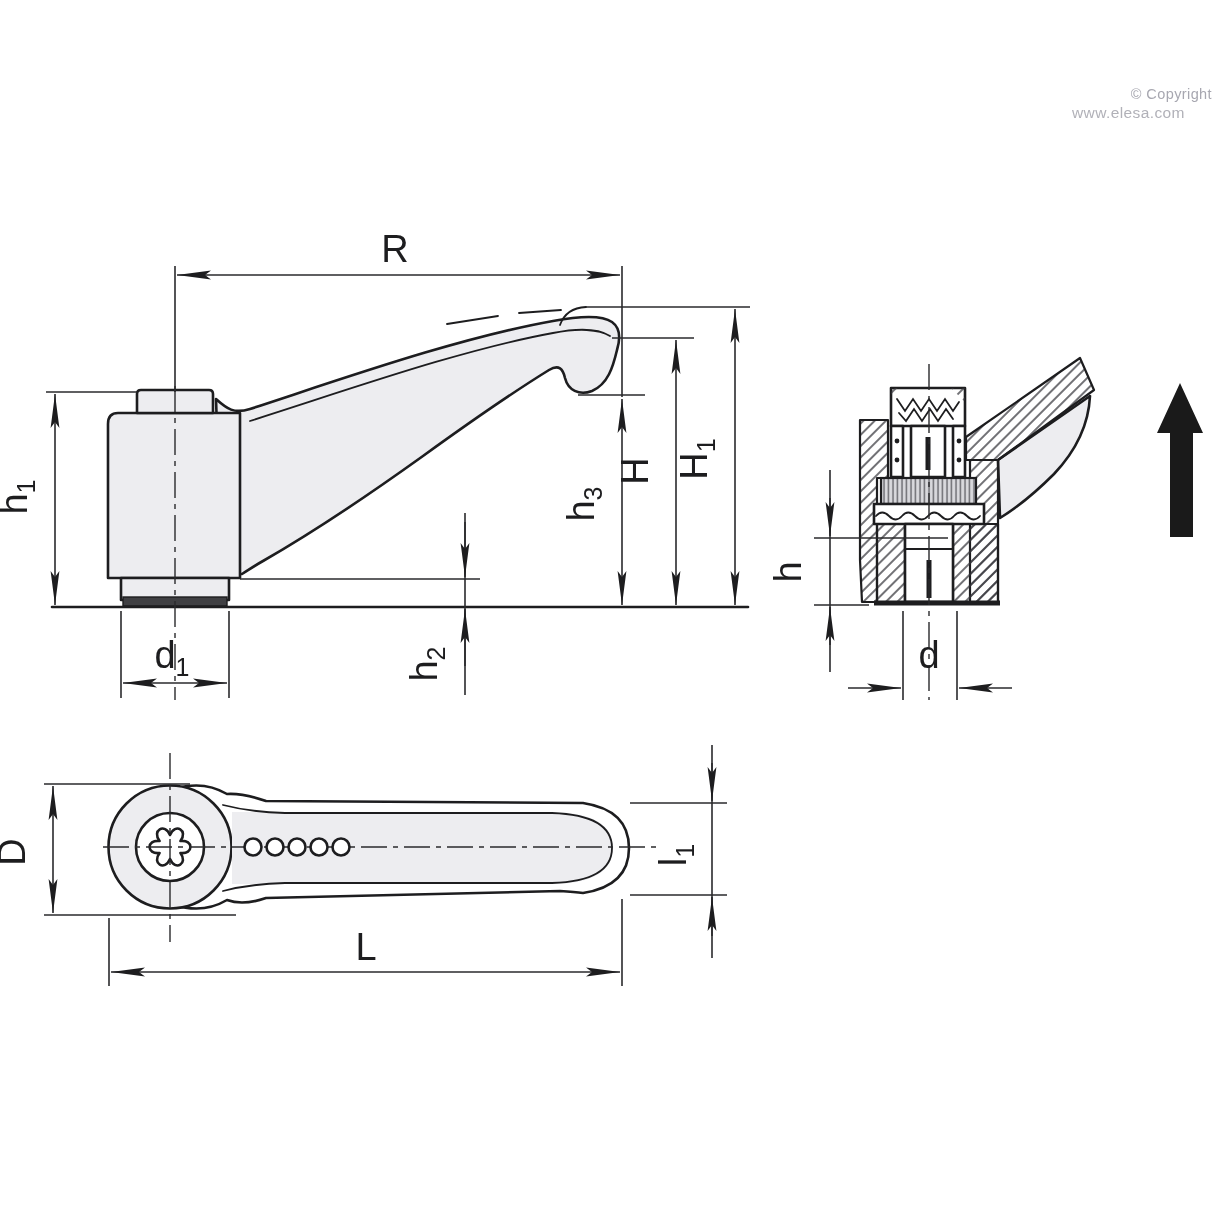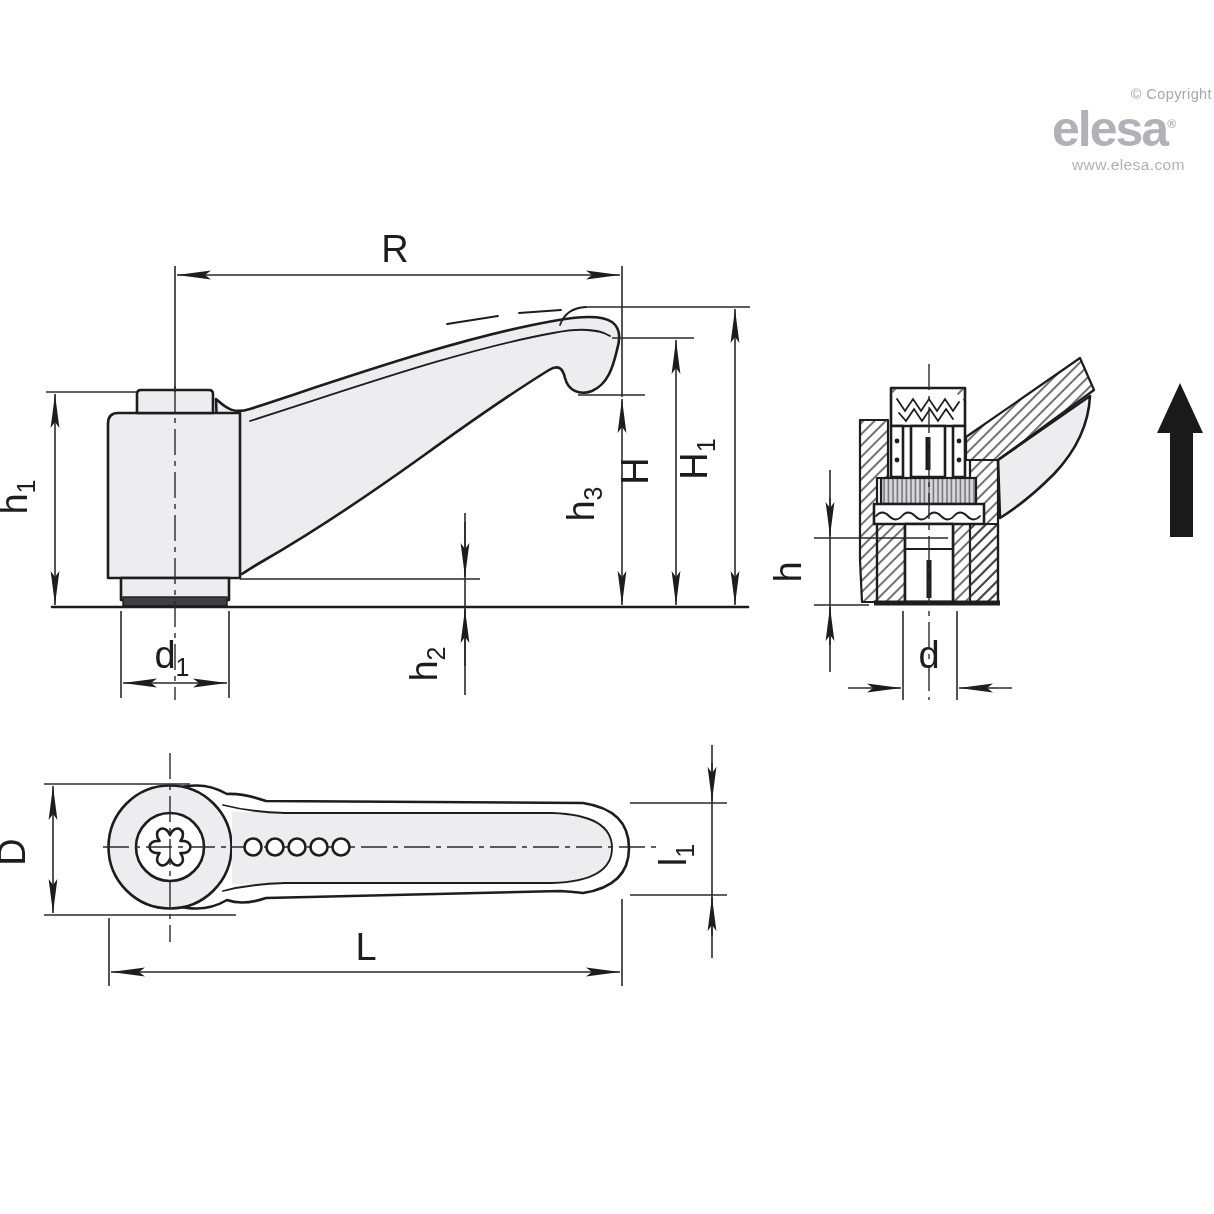--- a/index.html
+++ b/index.html
@@ -258,17 +258,16 @@
         <line class="dim" x1="712" y1="745" x2="712" y2="958"></line>
         <line class="dim" x1="712" y1="763" x2="712" y2="801" marker-end="url(#arr)"></line>
         <line class="dim" x1="712" y1="936" x2="712" y2="897" marker-end="url(#arr)"></line>
         <text class="dim-label" text-anchor="middle" transform="translate(686,855) rotate(-90)"><tspan>l</tspan><tspan class="sub" dy="8">1</tspan></text>
       </g>
     </g>
   </svg>
 
   <div class="logo">
     <div class="copy">© Copyright</div>
-    <div class="name"><span>elesa</span><span class="reg">®</span></div>
     <div class="site">www.elesa.com</div>
   </div>
 
 </div>
 
 </body></html>

